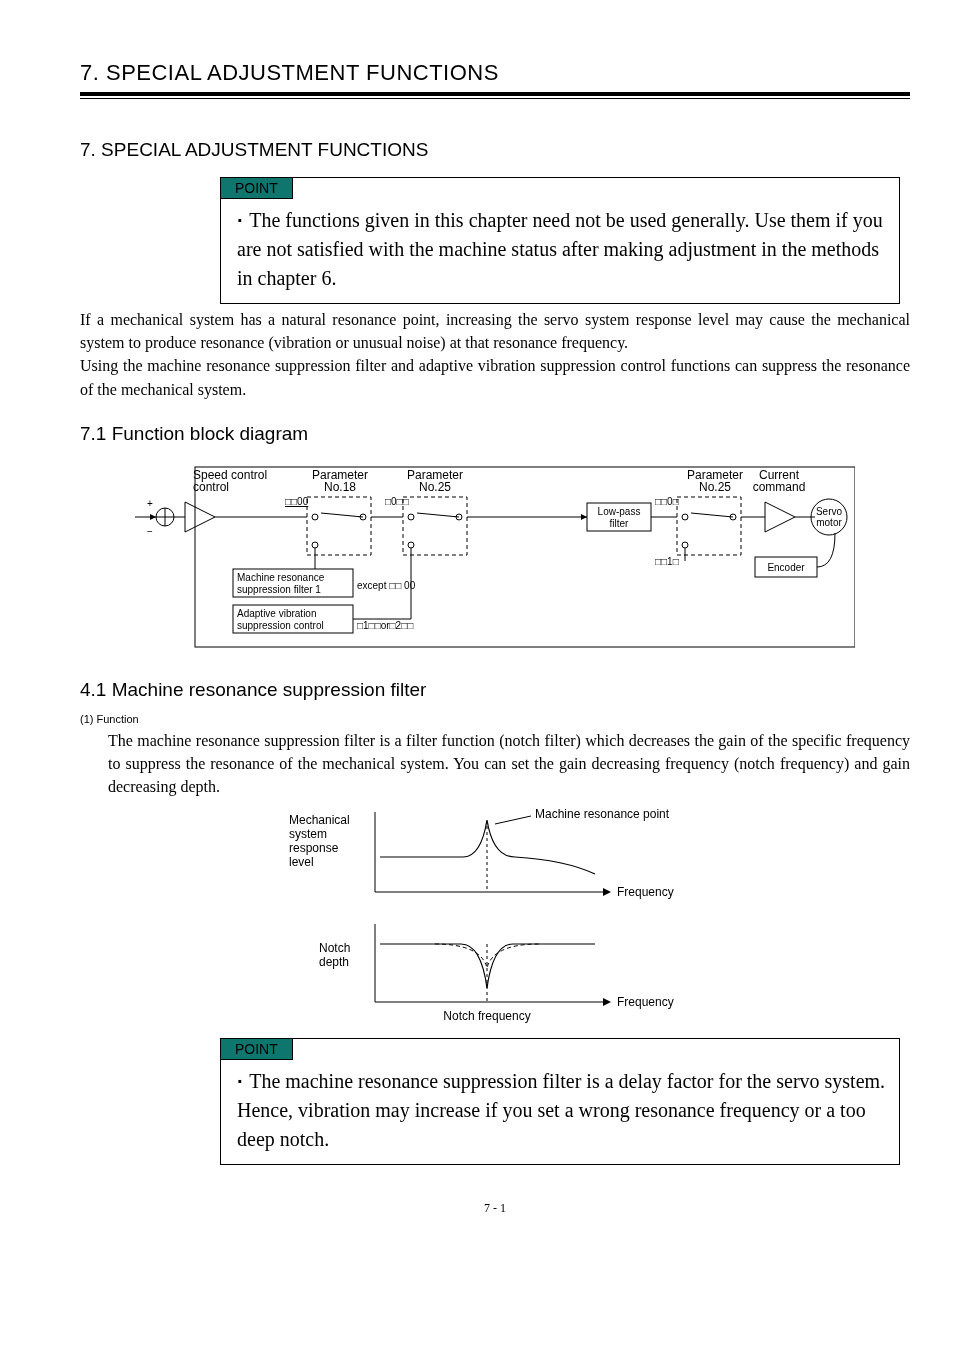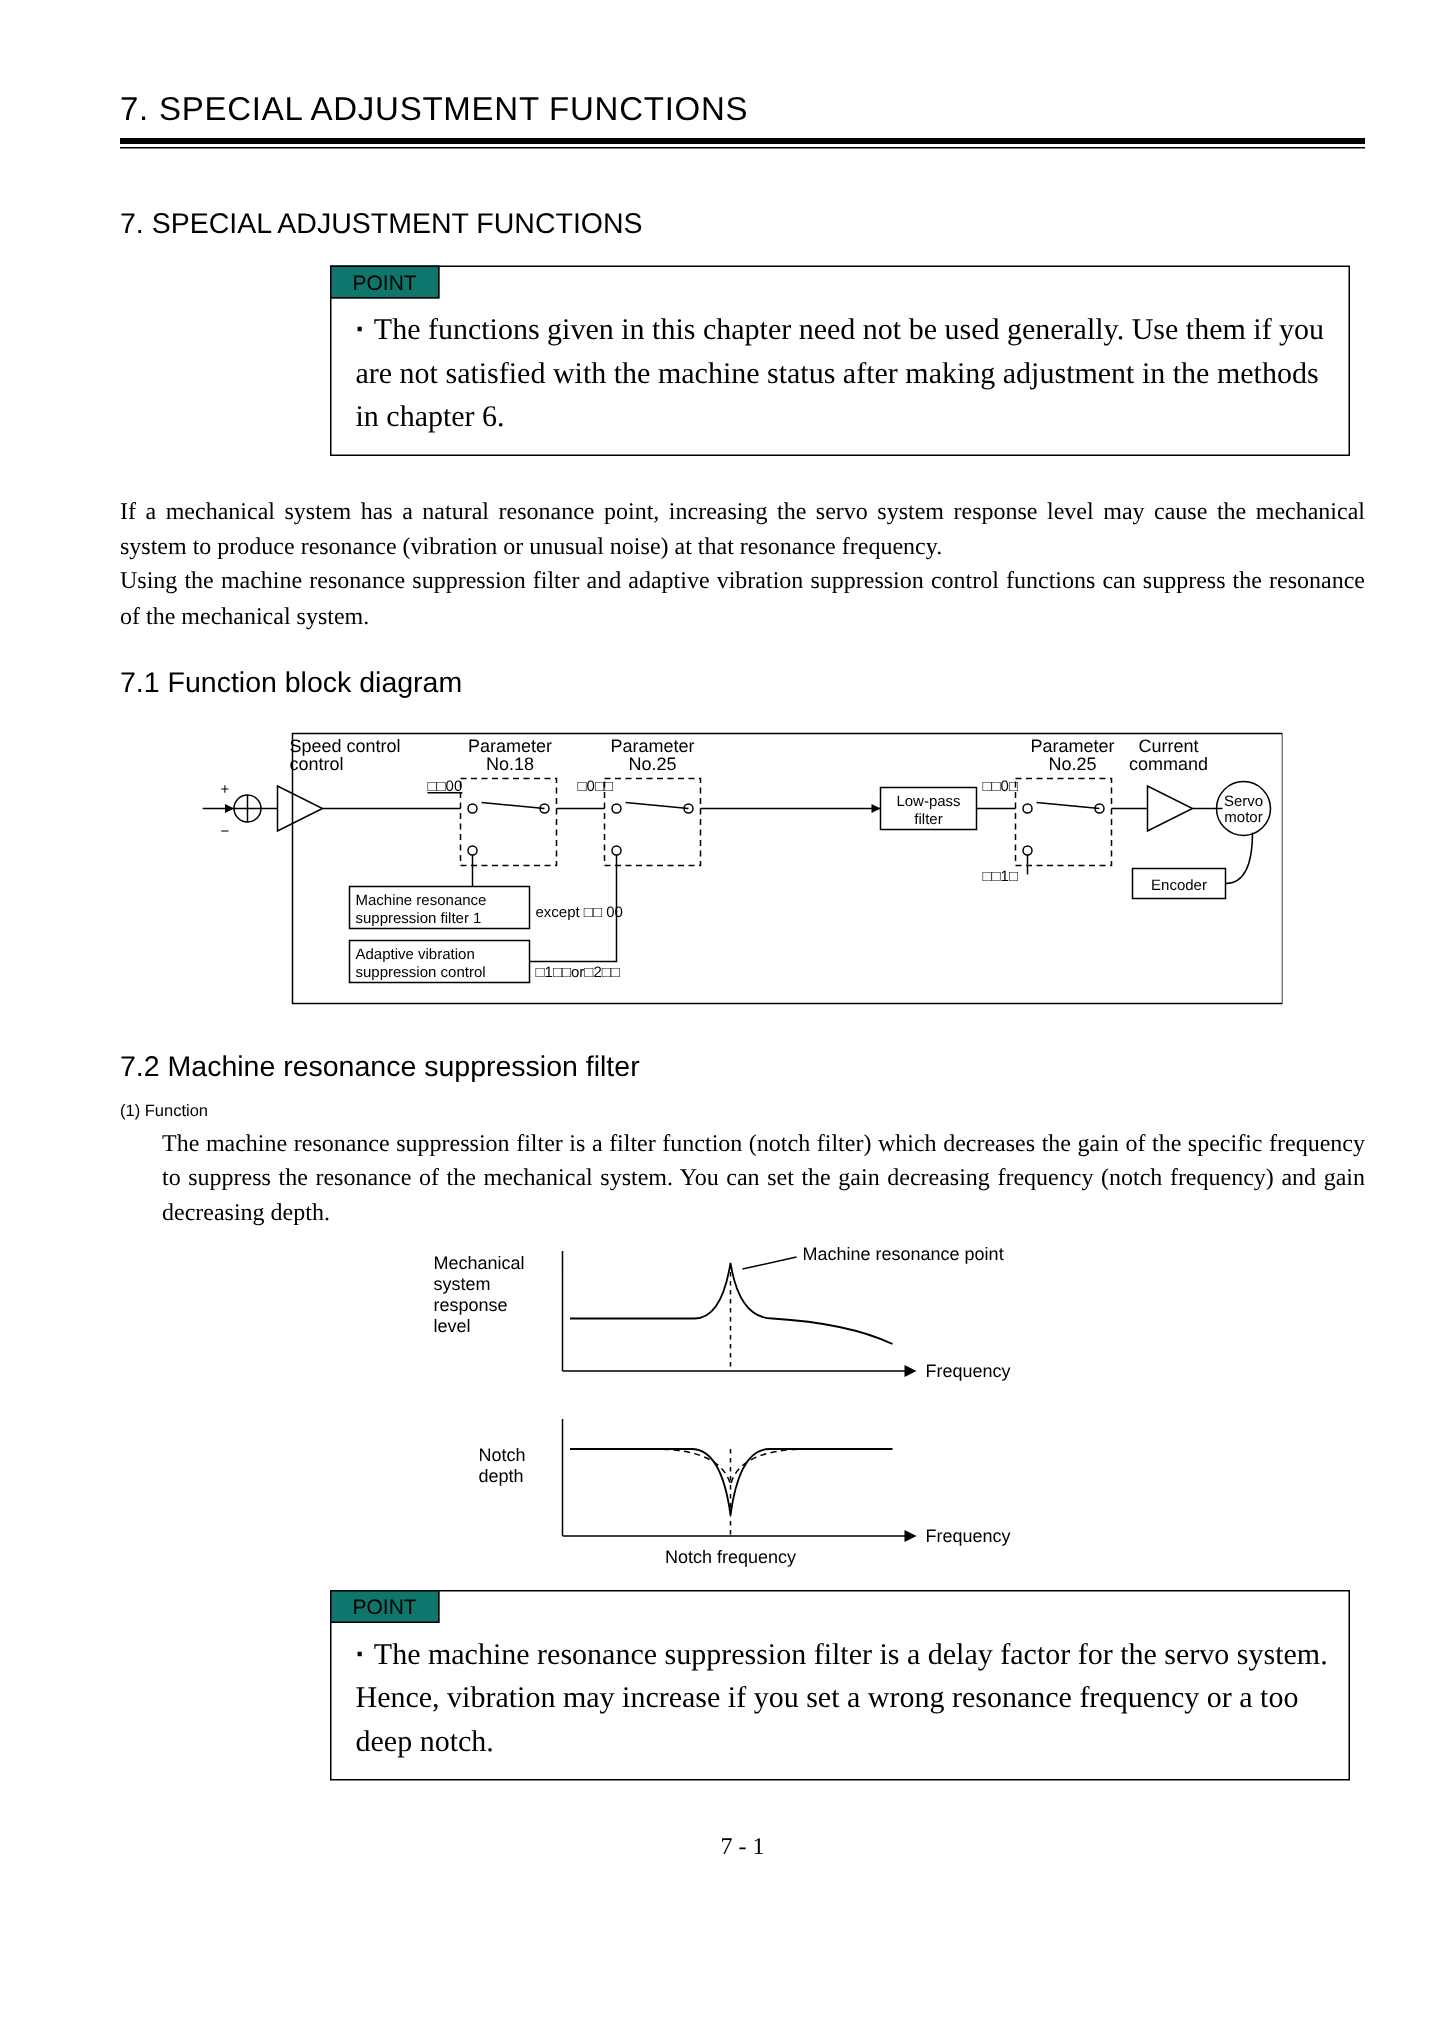--- a/index.html
+++ b/index.html
@@ -60,21 +60,21 @@
   }
   .point-content .bullet::before {
     content: "· ";
     font-weight: bold;
     font-family: Arial, sans-serif;
   }
   .body-text {
     font-family: "Times New Roman", Times, serif;
     font-size: 16px;
     line-height: 1.45;
-    margin-top: 26px;
+    margin-top: 4px;
     text-align: justify;
   }
   .section-head {
     font-size: 19px;
     margin-top: 22px;
     margin-bottom: 12px;
   }
   .subhead {
     font-size: 11px;
     margin-top: 10px;
@@ -82,21 +82,21 @@
   .indented {
     margin-left: 28px;
   }
   .diagram {
     display: block;
     margin: 4px auto 4px auto;
   }
   .page-num {
     text-align: center;
     font-family: "Times New Roman", Times, serif;
-    font-size: 16px;
+    font-size: 12px;
     margin-top: 36px;
   }
   
   svg .lbl { font-family: Arial, sans-serif; font-size: 12px; fill: #000; }
   svg .lbl-sm { font-family: Arial, sans-serif; font-size: 10px; fill: #000; }
 </style>
 </head>
 <body>
 <div class="page">
 
@@ -223,21 +223,21 @@
   <text class="lbl-sm" x="102" y="172">suppression control</text>
 
   <line x1="276" y1="168" x2="276" y2="91" stroke="#000" stroke-width="0"></line>
   <polyline points="218,162 276,162 276,91" fill="none" stroke="#000"></polyline>
 
   <text class="lbl-sm" x="222" y="172">□1□□or□2□□</text>
 
   <line x1="550" y1="91" x2="550" y2="104" stroke="#000"></line>
 </svg>
 
-<div class="section-head">7.2 Machine resonance suppression filter</div>
+<div class="section-head">4.1 Machine resonance suppression filter</div>
 
 <div class="subhead">(1) Function</div>
 
 <div class="body-text indented" style="margin-top:4px;">The machine resonance suppression filter is a filter function (notch filter) which decreases the gain of the specific frequency to suppress the resonance of the mechanical system. You can set the gain decreasing frequency (notch frequency) and gain decreasing depth.</div>
 
 <svg class="diagram" width="420" height="230" viewBox="0 0 420 230">
 
   <text class="lbl" x="4" y="22">Mechanical</text>
   <text class="lbl" x="4" y="36">system</text>
   <text class="lbl" x="4" y="50">response</text>

